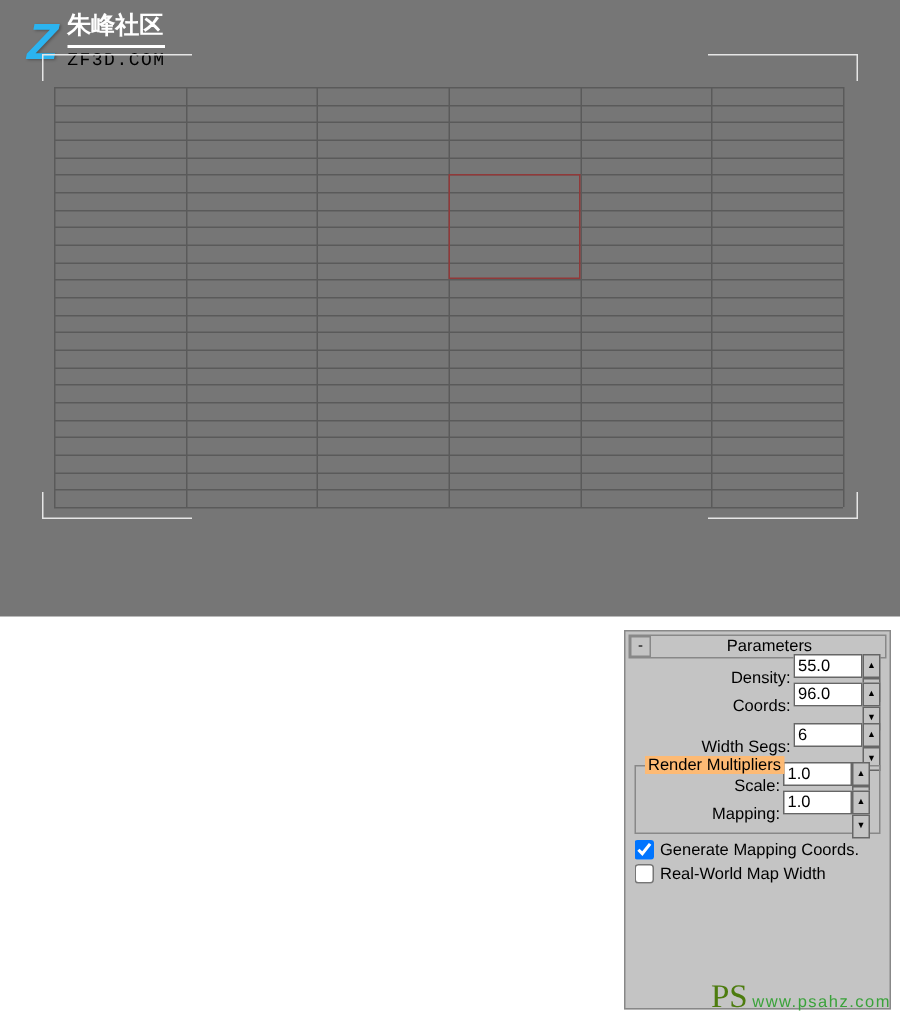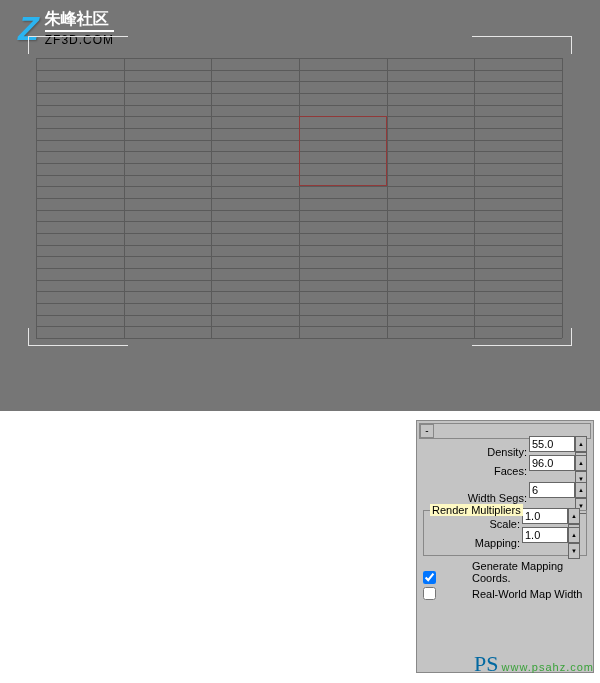--- a/index.html
+++ b/index.html
@@ -39,20 +39,21 @@
   font-weight: bold;
   font-style: italic;
   color: #2bb4f0;
   text-shadow: 1px 1px 2px rgba(0,0,0,0.3);
   line-height: 0.9;
 }
 .logo-text {
   display: flex;
   flex-direction: column;
   line-height: 1.1;
+  font-family: Liberation Mono, monospace;
 }
 .logo-cn {
   color: #fff;
   font-size: 16px;
   font-weight: bold;
 }
 .logo-en {
   color: #000000;
   font-size: 12px;
   letter-spacing: 1px;
@@ -168,46 +169,45 @@
 .fieldset {
   border: 1px solid #888;
   margin: 4px;
   padding: 2px 2px 2px 2px;
   position: relative;
 }
 .fieldset-legend {
   position: absolute;
   top: -7px;
   left: 6px;
-  background: #fef9c3;
+  background: #fdba74;
   padding: 0 2px;
   font-size: 11px;
 }
 .total-faces {
   font-size: 11px;
   padding: 2px 4px 4px 8px;
 }
 .check-row {
   display: flex;
   align-items: flex-end;
   margin: 3px 4px;
   font-size: 11px;
-  gap: 32px;
 }
 .check-row input { margin-right: 4px; width: 13px; height: 13px; }
 .watermark-br {
   position: absolute;
   right: 6px;
   bottom: 6px;
   text-align: right;
 }
 .wm-ps {
   font-family: "Brush Script MT", cursive;
   font-size: 22px;
-  color: #0369a1;
+  color: #4d7c0f;
 }
 .wm-text {
   font-size: 11px;
   color: #3aa23a;
   letter-spacing: 1px;
 }
 </style>
 </head>
 <body>
 
@@ -258,35 +258,36 @@
       <div class="plane-line" style="top: 0px; height: 280px; width: 1px; left: 350.667px;"></div>
       <div class="plane-line" style="top: 0px; height: 280px; width: 1px; left: 438.333px;"></div>
       <div class="plane-line" style="top: 0px; height: 280px; width: 1px; left: 526px;"></div>
       <div class="red-box" style="left: 263px; top: 58.3333px; width: 87.6667px; height: 70px;"></div>
     </div>
 </div>
 
 <div class="panel">
   <div class="rollout-header">
     <div class="rollout-btn">-</div>
+    <div class="rollout-title">Parameters</div>
   </div>
 
   <div class="param-row">
     <span class="param-label">Density:</span>
     <div class="spinner-wrap">
       <input class="spinner-input" value="55.0" style="">
       <div class="spinner-btns">
         <div class="spinner-btn">▲</div>
         <div class="spinner-btn">▼</div>
       </div>
     </div>
   </div>
 
   <div class="param-row">
-    <span class="param-label">Faces:</span>
+    <span class="param-label">Coords:</span>
     <div class="spinner-wrap">
       <input class="spinner-input" value="96.0" style="">
       <div class="spinner-btns">
         <div class="spinner-btn">▲</div>
         <div class="spinner-btn">▼</div>
       </div>
     </div>
   </div>
 
   <div class="divider"></div>

